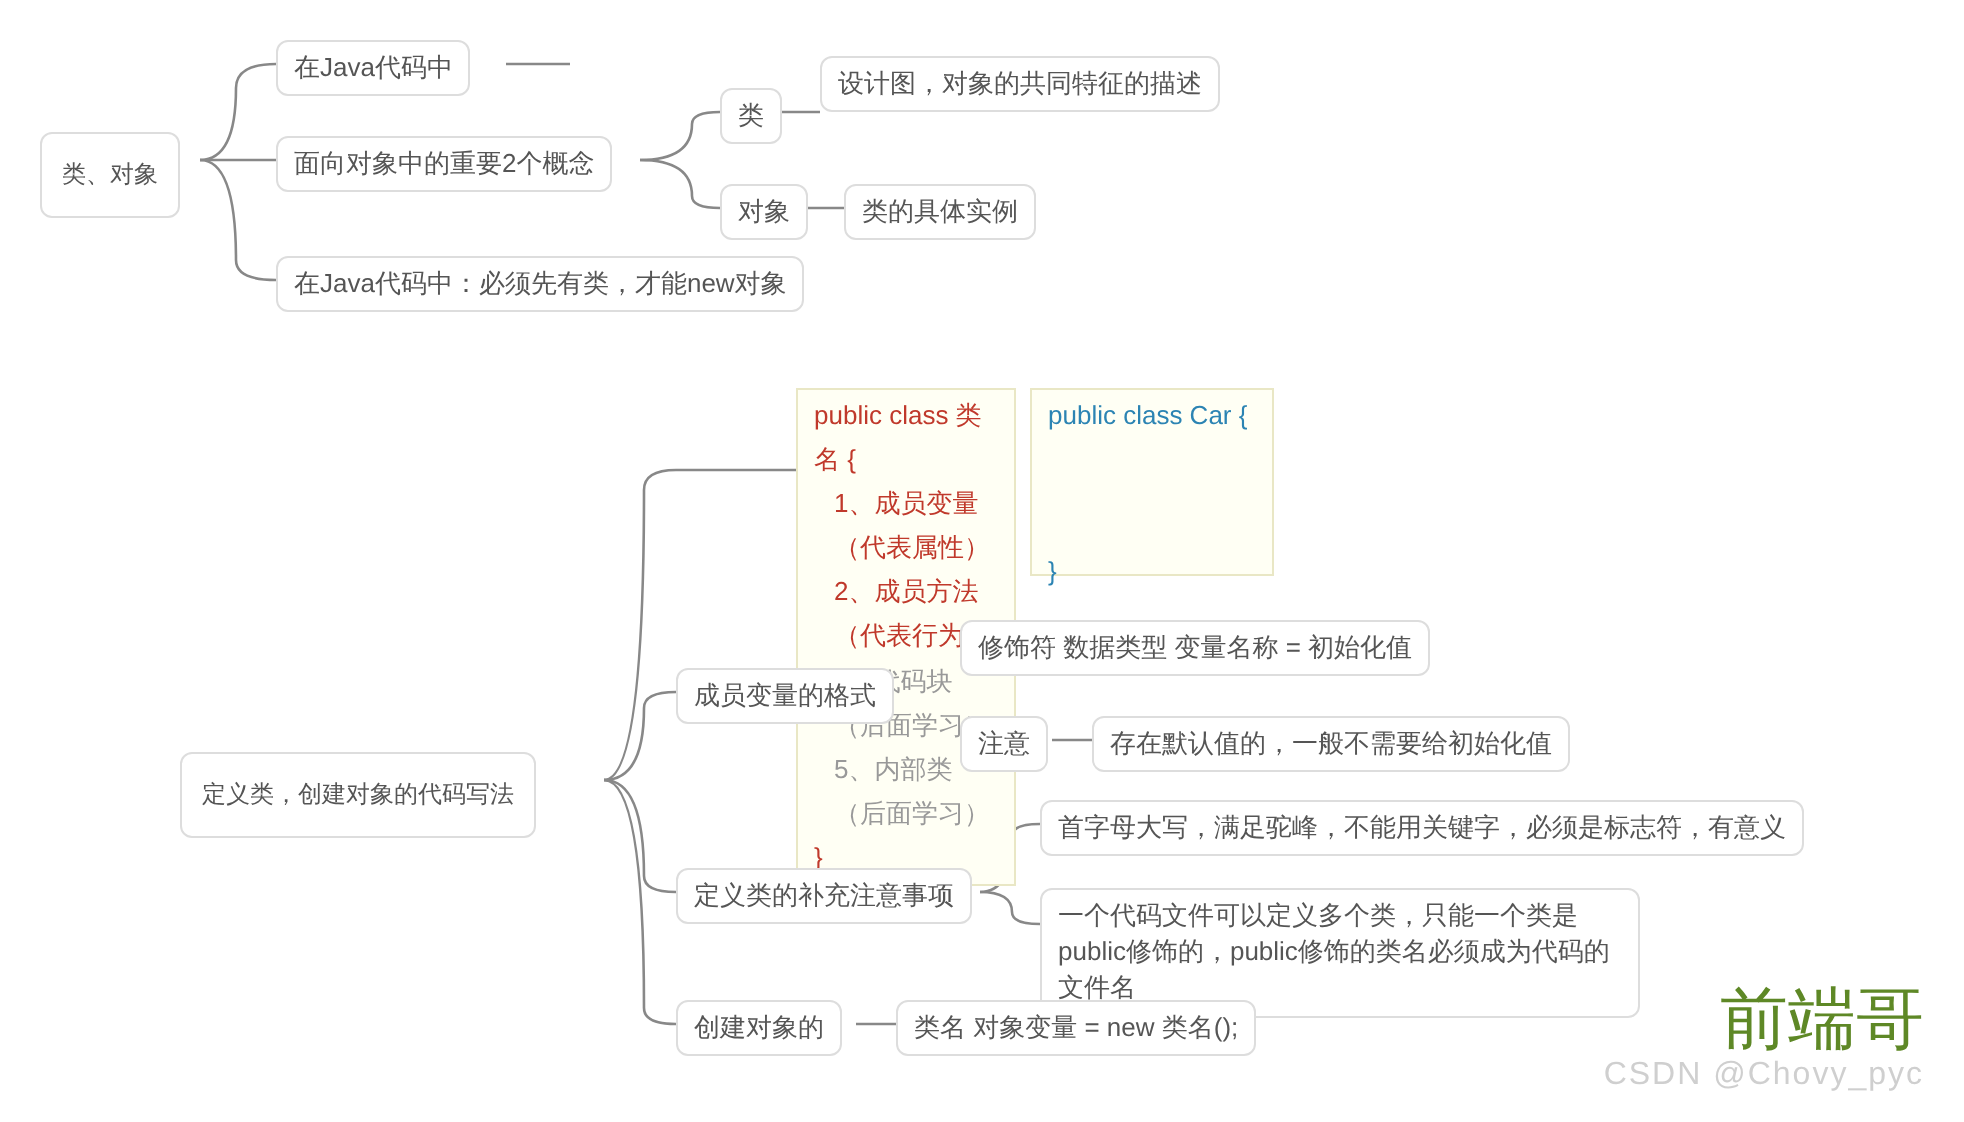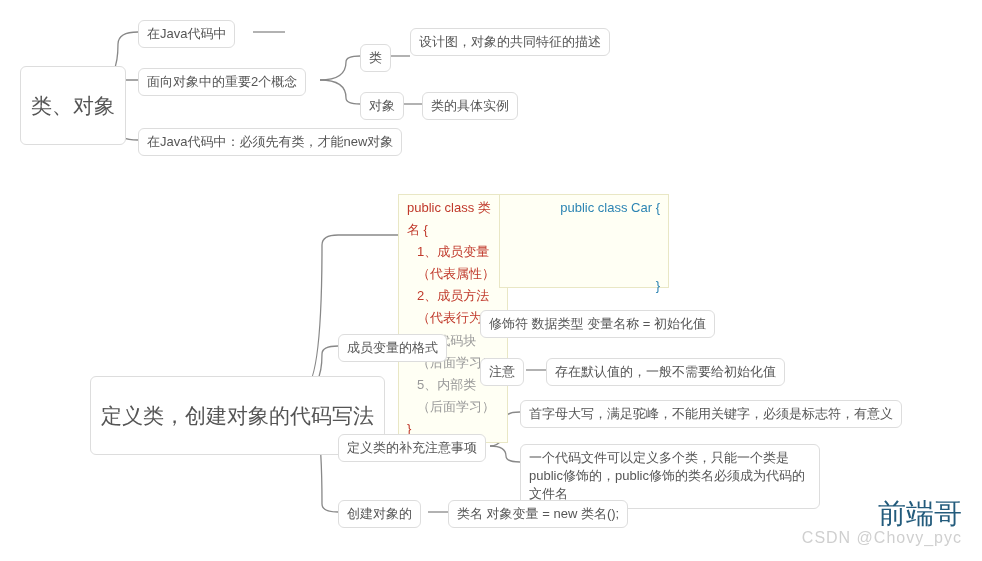--- a/index.html
+++ b/index.html
@@ -20,22 +20,22 @@
     padding: 4px 8px;
     border: 1px solid #ddd;
     border-radius: 6px;
     background: #fff;
     white-space: nowrap;
     line-height: 1.4;
   }
   .node.wrap { white-space: normal; }
 
   .root {
-    font-size: 21px;
-    padding: 24px 10px;
+    font-size: 12px;
+    padding: 12px 10px;
   }
 
   .codebox {
     position: absolute;
     background: #fffff4;
     border: 1px solid #e9e7c5;
     font-size: 13px;
     padding: 2px 8px;
     line-height: 1.7;
     font-family: Liberation Sans, sans-serif;
@@ -50,23 +50,23 @@
     width: 982px; height: 561px;
     pointer-events: none;
   }
   svg path { stroke: #888; stroke-width: 1.3; fill: none; }
   svg line { stroke: #888; stroke-width: 1.3; }
 
   .watermark-red {
     position: absolute;
     right: 20px;
     bottom: 28px;
-    color: #0c4a6e;
+    color: #4d7c0f;
     font-family: "KaiTi", "STKaiti", serif;
-    font-size: 28px;
+    font-size: 34px;
     opacity: .9;
   }
   .watermark-grey {
     position: absolute;
     right: 20px;
     bottom: 14px;
     color: #bbb;
     font-size: 16px;
     opacity: .7;
     letter-spacing: 1px;
@@ -125,21 +125,21 @@
   <div class="node root" style="left:90px; top:376px;">定义类，创建对象的代码写法</div>
 
   <div class="codebox" style="left:398px; top:194px; width:110px;">
     <div class="red">public class 类名 {</div>
     <div class="red" style="padding-left:10px;">1、成员变量（代表属性）</div>
     <div class="red" style="padding-left:10px;">2、成员方法（代表行为）</div>
     <div class="grey" style="padding-left:10px;">4、代码块（后面学习）</div>
     <div class="grey" style="padding-left:10px;">5、内部类（后面学习）</div>
     <div class="red">}</div>
   </div>
-  <div class="codebox" style="left:499px; top:194px; width:170px; height:94px;text-align:right;">
+  <div class="codebox" style="left:515px; top:194px; width:122px; height:94px;">
     <div class="blue">public class Car {</div>
     <div style="height:56px;"></div>
     <div class="blue">}</div>
   </div>
 
   <div class="node" style="left:338px; top:334px;">成员变量的格式</div>
   <div class="node" style="left:480px; top:310px;">修饰符  数据类型 变量名称 = 初始化值</div>
   <div class="node" style="left:480px; top:358px;">注意</div>
   <div class="node" style="left:546px; top:358px;">存在默认值的，一般不需要给初始化值</div>
 

